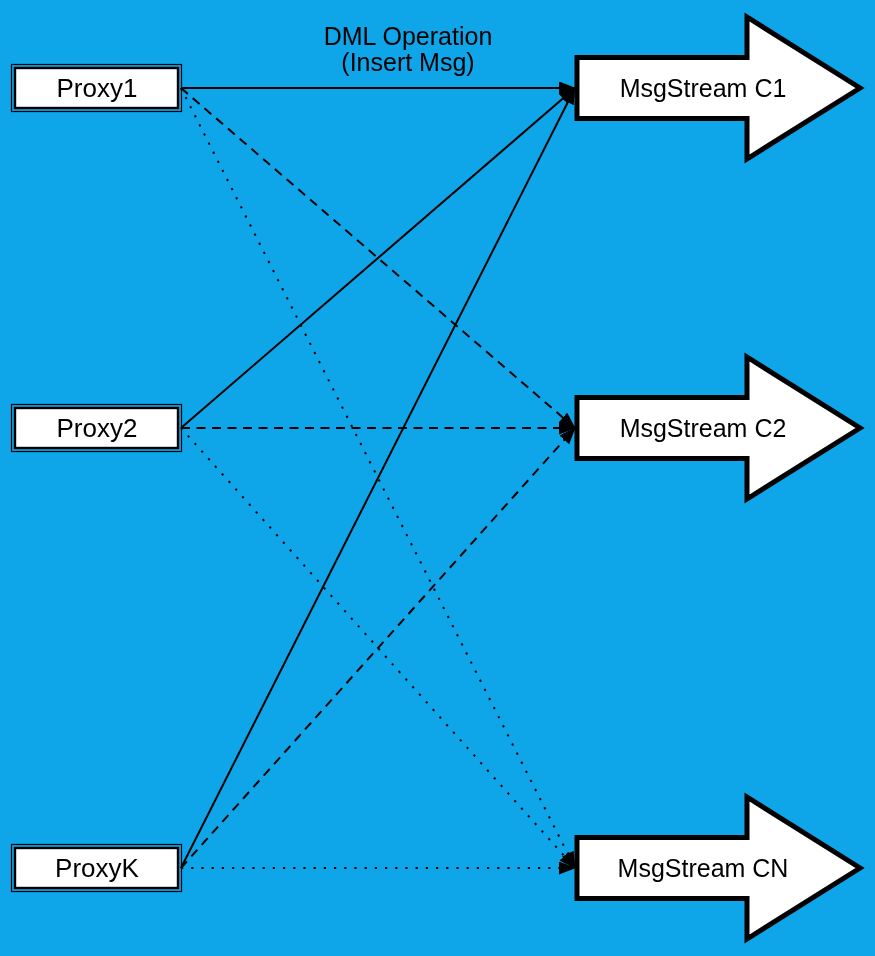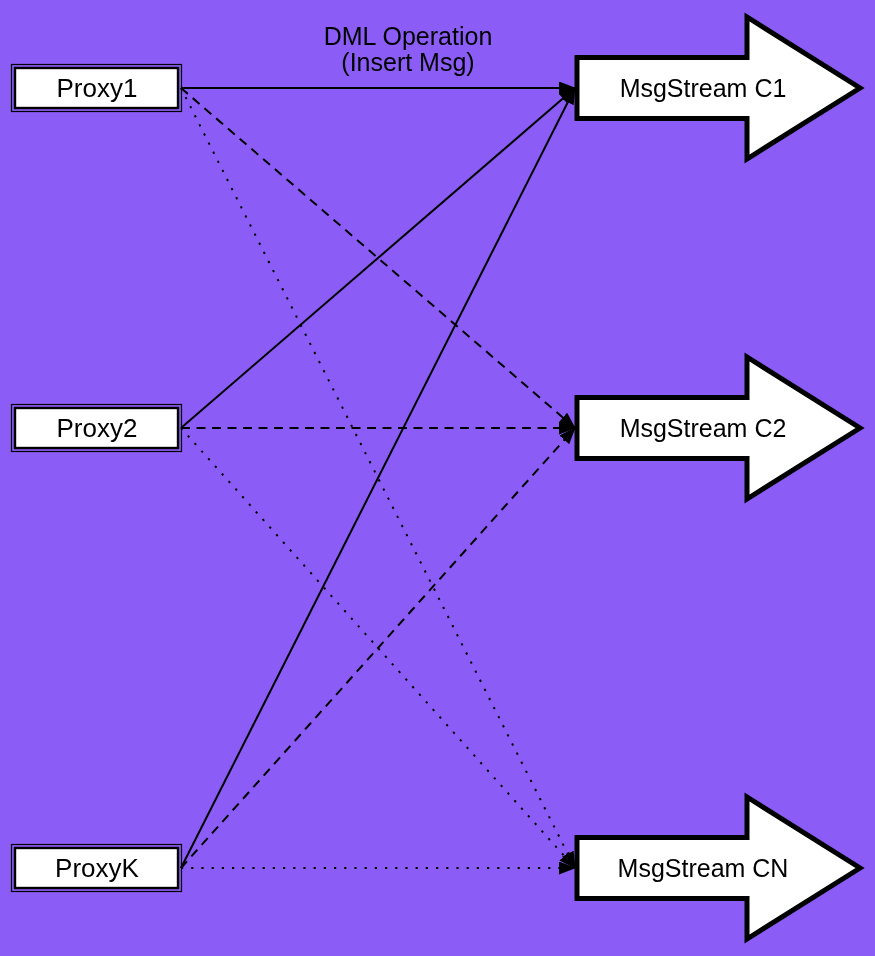--- a/index.html
+++ b/index.html
@@ -4,21 +4,21 @@
 <style>
   html, body {
     margin: 0;
     padding: 0;
     background: #ffffff;
   }
   .canvas-wrap {
     width: 875px;
     height: 956px;
     position: relative;
-    background: #8b5cf6;
+    background: #0ea5e9;
     font-family: "Liberation Sans", sans-serif;
   }
   svg {
     display: block;
   }
   .node-label {
     font-family: "Liberation Sans", sans-serif;
     font-size: 26px;
     fill: #000000;
     text-anchor: middle;

